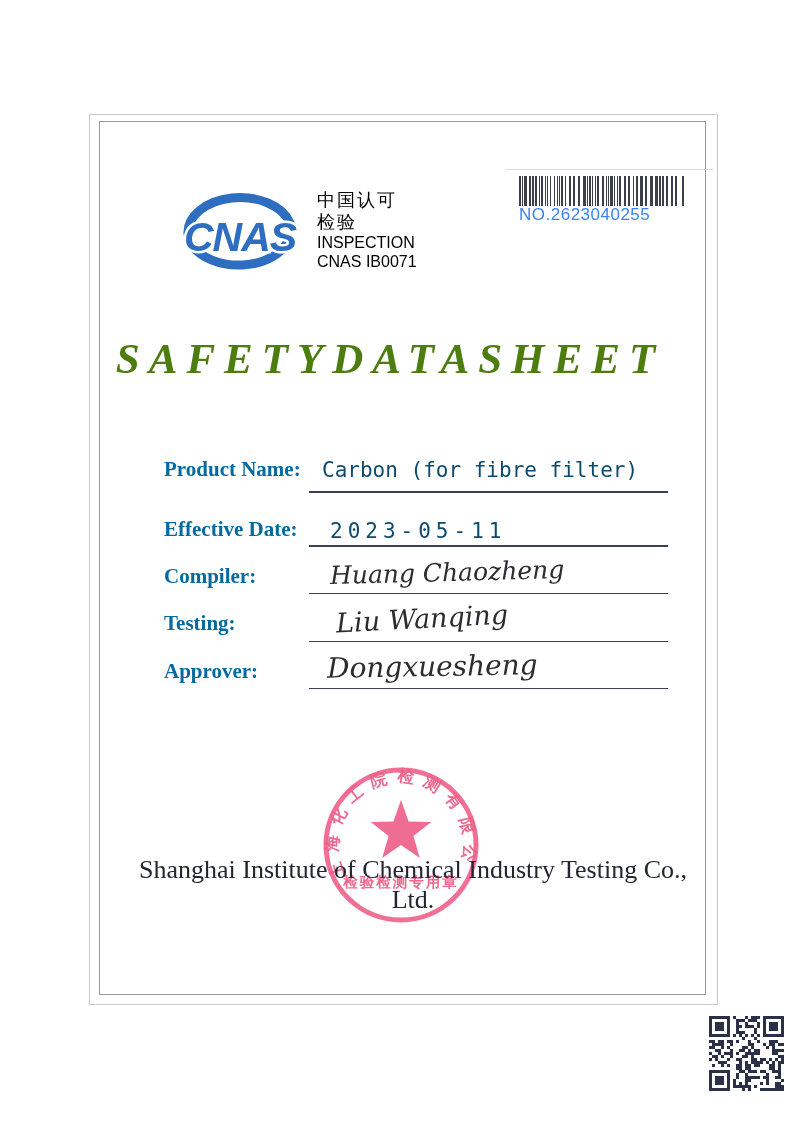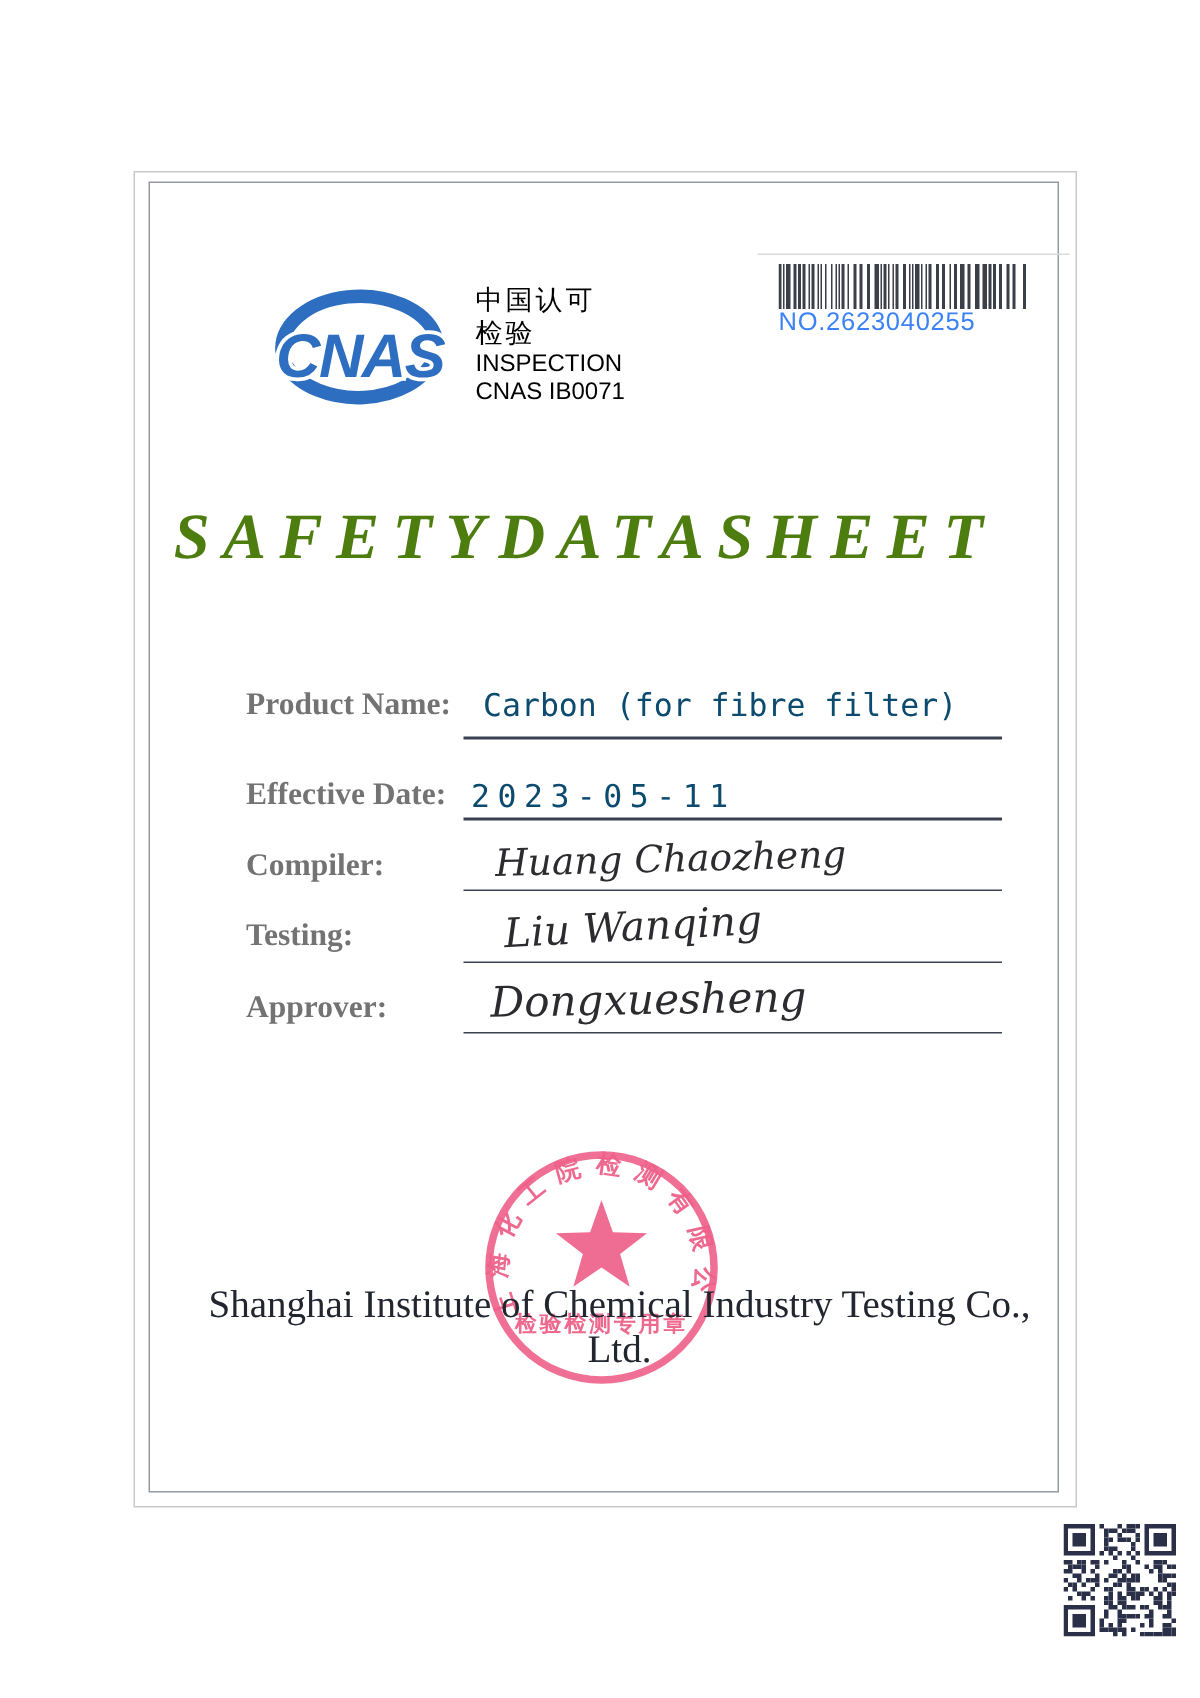--- a/index.html
+++ b/index.html
@@ -18,21 +18,21 @@
   .cnas-text .cjk{font-size:18px;letter-spacing:2px;margin-bottom:4px;font-family:"Liberation Sans",sans-serif;}
   .cnas-text .lat{font-size:16px;margin-bottom:3px;font-family:"Liberation Sans",sans-serif;}
   
   .bc-topline{left:505px;top:169px;width:208px;height:1px;background:#dadada;}
   .barcode{left:519px;top:176px;width:166px;height:30px;}
   .bc-num{left:519px;top:205px;font-family:"Liberation Sans",sans-serif;font-size:17px;color:#3b82f6;letter-spacing:.5px;}
   
   .title{left:85px;top:286px;width:610px;text-align:center;
     font-style:italic;font-weight:bold;font-size:43px;letter-spacing:9px;color:#4d7c0f;margin-top:48px;}
   
-  .flabel{left:164px;font-weight:bold;font-size:21px;color:#737373;}
+  .flabel{left:164px;font-weight:bold;font-size:21px;color:#0369a1;}
   .fline{left:309px;width:359px;background:#3a4150;}
   .fval-mono{font-family:"DejaVu Sans Mono",monospace;font-size:21px;color:#0c4a6e;}
   .fval-date{letter-spacing:5px;}
   .hand{font-family:"DejaVu Serif",serif;font-style:italic;color:#2c2c30;}
   
   .stamp{left:317px;top:760px;width:168px;height:170px;z-index:1;}
   .company{left:133px;top:855px;width:560px;text-align:center;font-size:26px;color:#22262f;z-index:2;}
   
   .qr{left:709px;top:1016px;width:75px;height:75px;}
 </style>
@@ -106,21 +106,21 @@
   </svg>
 <div class="abs bc-num">NO.2623040255</div>
 
 <div class="abs title">SAFETYDATASHEET</div>
 
 <div class="abs flabel" style="top:457px;">Product Name:</div>
 <div class="abs fval-mono" style="left:322px;top:458px;">Carbon (for fibre filter)</div>
 <div class="abs fline" style="top:491px;height:2px;"></div>
 
 <div class="abs flabel" style="top:517px;">Effective Date:</div>
-<div class="abs fval-mono fval-date" style="left:314px;top:519px;">2023-05-11</div>
+<div class="abs fval-mono fval-date" style="left:330px;top:519px;">2023-05-11</div>
 <div class="abs fline" style="top:545px;height:2px;"></div>
 
 <div class="abs flabel" style="top:564px;">Compiler:</div>
 <div class="abs hand" style="left:330px;top:558px;font-size:25px;transform:rotate(-1.5deg);">Huang Chaozheng</div>
 <div class="abs fline" style="top:593px;height:1px;"></div>
 
 <div class="abs flabel" style="top:611px;">Testing:</div>
 <div class="abs hand" style="left:336px;top:603px;font-size:27px;transform:rotate(-3deg);">Liu Wanqing</div>
 <div class="abs fline" style="top:641px;height:1px;"></div>
 

